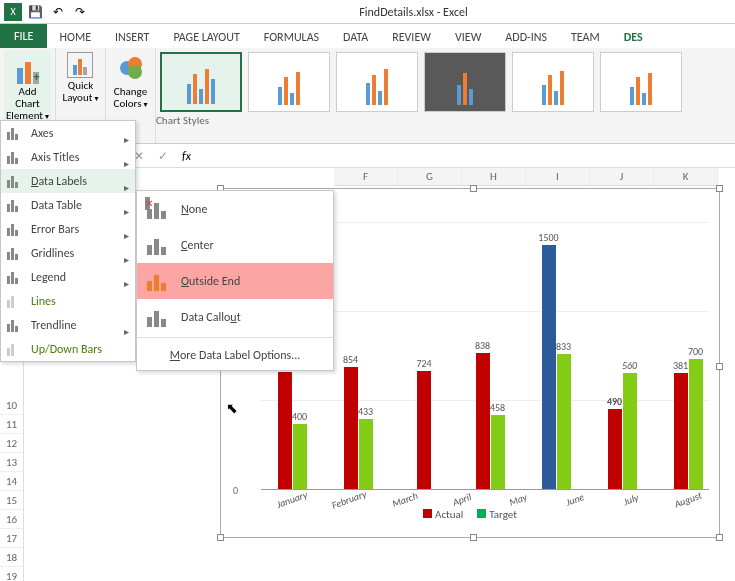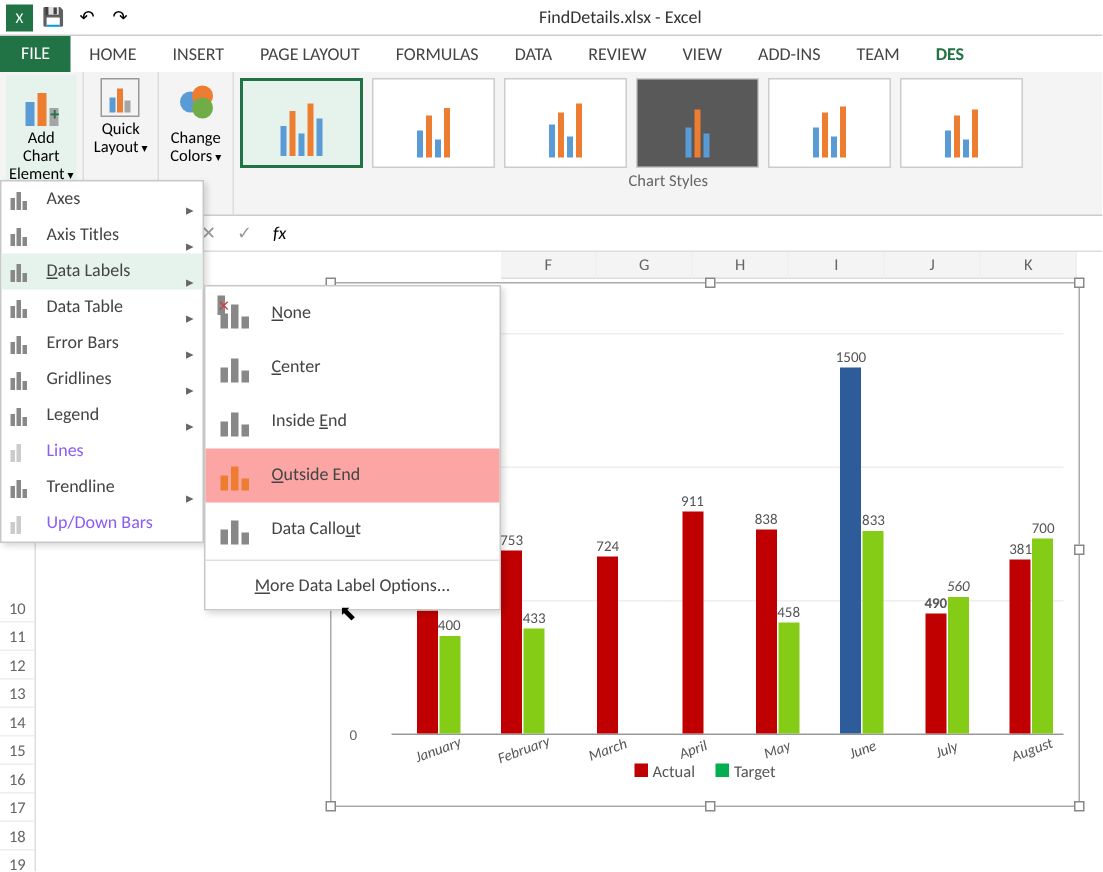--- a/index.html
+++ b/index.html
@@ -16,26 +16,26 @@
 .rgroup{display:flex;flex-direction:column;align-items:center;justify-content:space-between;padding:2px 4px;border-right:1px solid #ddd;}
 .rg-btn{display:flex;flex-direction:column;align-items:center;padding:2px;cursor:pointer;}
 .rg-ic{width:32px;height:32px;display:flex;align-items:center;justify-content:center;}
 .rg-lbl{font-size:11px;text-align:center;line-height:1.1;margin-top:2px;}
 .dd-arrow::after{content:"▾";font-size:8px;margin-left:2px;}
 .styles-strip{flex:1;display:flex;flex-direction:column;}
 .styles-row{display:flex;gap:6px;padding:4px 4px 0 4px;overflow:hidden;}
 .style-thumb{width:82px;height:60px;background:#fff;border:1px solid #ccc;display:flex;align-items:flex-end;justify-content:center;cursor:pointer;padding:6px;gap:2px;}
 .style-thumb.sel{border:2px solid #217346;background:#e6f2ec;}
 .mini-bar{width:4px;background:#5b9bd5;}
-.styles-lbl{text-align:center;font-size:11px;color:#666;padding:2px 0 4px;}
+.styles-lbl{text-align:left;font-size:11px;color:#666;padding:2px 0 4px;}
 .highlight{background:#e6f2ec;}
 
 .menu1{position:absolute;top:120px;left:0;width:136px;background:#fff;border:1px solid #c8c8c8;box-shadow:2px 2px 4px rgba(0,0,0,0.15);z-index:50;}
 .m1-item{display:flex;align-items:center;gap:6px;padding:5px 6px;cursor:pointer;font-size:12px;color:#444;position:relative;}
-.m1-item.disabled{color:#8b5cf6;}
+.m1-item.disabled{color:#4d7c0f;}
 .m1-item .sub::after{content:"▸";font-size:10px;position:absolute;right:6px;color:#666;}
 .m1-item.disabled .sub::after{content:"";}
 .m1-item.hl{background:#e6f2ec;}
 .m1-ic{width:18px;height:14px;display:flex;align-items:flex-end;gap:1px;}
 .m1-ic span{width:3px;background:#888;}
 
 .menu2{position:absolute;top:190px;left:136px;width:198px;background:#fff;border:1px solid #c8c8c8;box-shadow:2px 2px 4px rgba(0,0,0,0.15);z-index:60;}
 .m2-item{display:flex;align-items:center;gap:10px;padding:8px 10px;cursor:pointer;font-size:12px;color:#444;}
 .m2-item.hl{background:#fca5a5;}
 .m2-ic{width:24px;height:20px;display:flex;align-items:flex-end;gap:2px;position:relative;}
@@ -235,57 +235,52 @@
           <div class="bar-group">
             <div class="bar red" style="height: 117.487px;">
               <div class="dlabel">723</div>
             </div>
             <div class="bar green" style="height: 65px;">
               <div class="dlabel">400</div>
             </div>
           </div>
           <div class="bar-group">
             <div class="bar red" style="height: 122.362px;">
-              <div class="dlabel">753</div>
+              <div class="dlabel">854</div>
             </div>
             <div class="bar green" style="height: 70.3625px;">
               <div class="dlabel">433</div>
             </div>
           </div>
           <div class="bar-group">
             <div class="bar red" style="height: 117.65px;">
               <div class="dlabel">724</div>
             </div>
           </div>
           <div class="bar-group">
-            <div class="bar red" style="height: 148.037px;">
-              <div class="dlabel">911</div>
-            </div>
-          </div>
-          <div class="bar-group">
             <div class="bar red" style="height: 136.175px;">
               <div class="dlabel">838</div>
             </div>
             <div class="bar green" style="height: 74.425px;">
               <div class="dlabel">458</div>
             </div>
           </div>
           <div class="bar-group">
             <div class="bar blue" style="height: 243.75px;">
               <div class="dlabel">1500</div>
             </div>
             <div class="bar green" style="height: 135.363px;">
               <div class="dlabel">833</div>
             </div>
           </div>
           <div class="bar-group">
             <div class="bar red" style="height: 79.625px; font-weight: bold;">
               <div class="dlabel">490</div>
             </div>
-            <div class="bar green" style="height: 91px; font-style: italic;">
+            <div class="bar green" style="height: 116px; font-style: italic;">
               <div class="dlabel">560</div>
             </div>
           </div>
           <div class="bar-group">
             <div class="bar red" style="height: 115.537px;">
               <div class="dlabel">381</div>
             </div>
             <div class="bar green" style="height: 130px;">
               <div class="dlabel">700</div>
             </div>
@@ -411,28 +406,20 @@
       <span><span class="u">N</span>one</span>
     </div>
   <div class="m2-item">
       <div class="m2-ic">
         <span style="height:10px;"></span>
         <span style="height:16px;"></span>
         <span style="height:8px;"></span>
       </div>
       <span><span class="u">C</span>enter</span>
     </div>
-  <div class="m2-item">
-      <div class="m2-ic">
-        <span style="height:10px;"></span>
-        <span style="height:16px;"></span>
-        <span style="height:8px;"></span>
-      </div>
-      <span>Inside <span class="u">E</span>nd</span>
-    </div>
   <div class="m2-item hl">
       <div class="m2-ic">
         <span style="height:10px;background:#ed7d31;"></span>
         <span style="height:16px;background:#ed7d31;"></span>
         <span style="height:8px;background:#ed7d31;"></span>
       </div>
       <span><span class="u">O</span>utside End</span>
     </div>
   <div class="m2-item">
       <div class="m2-ic">

